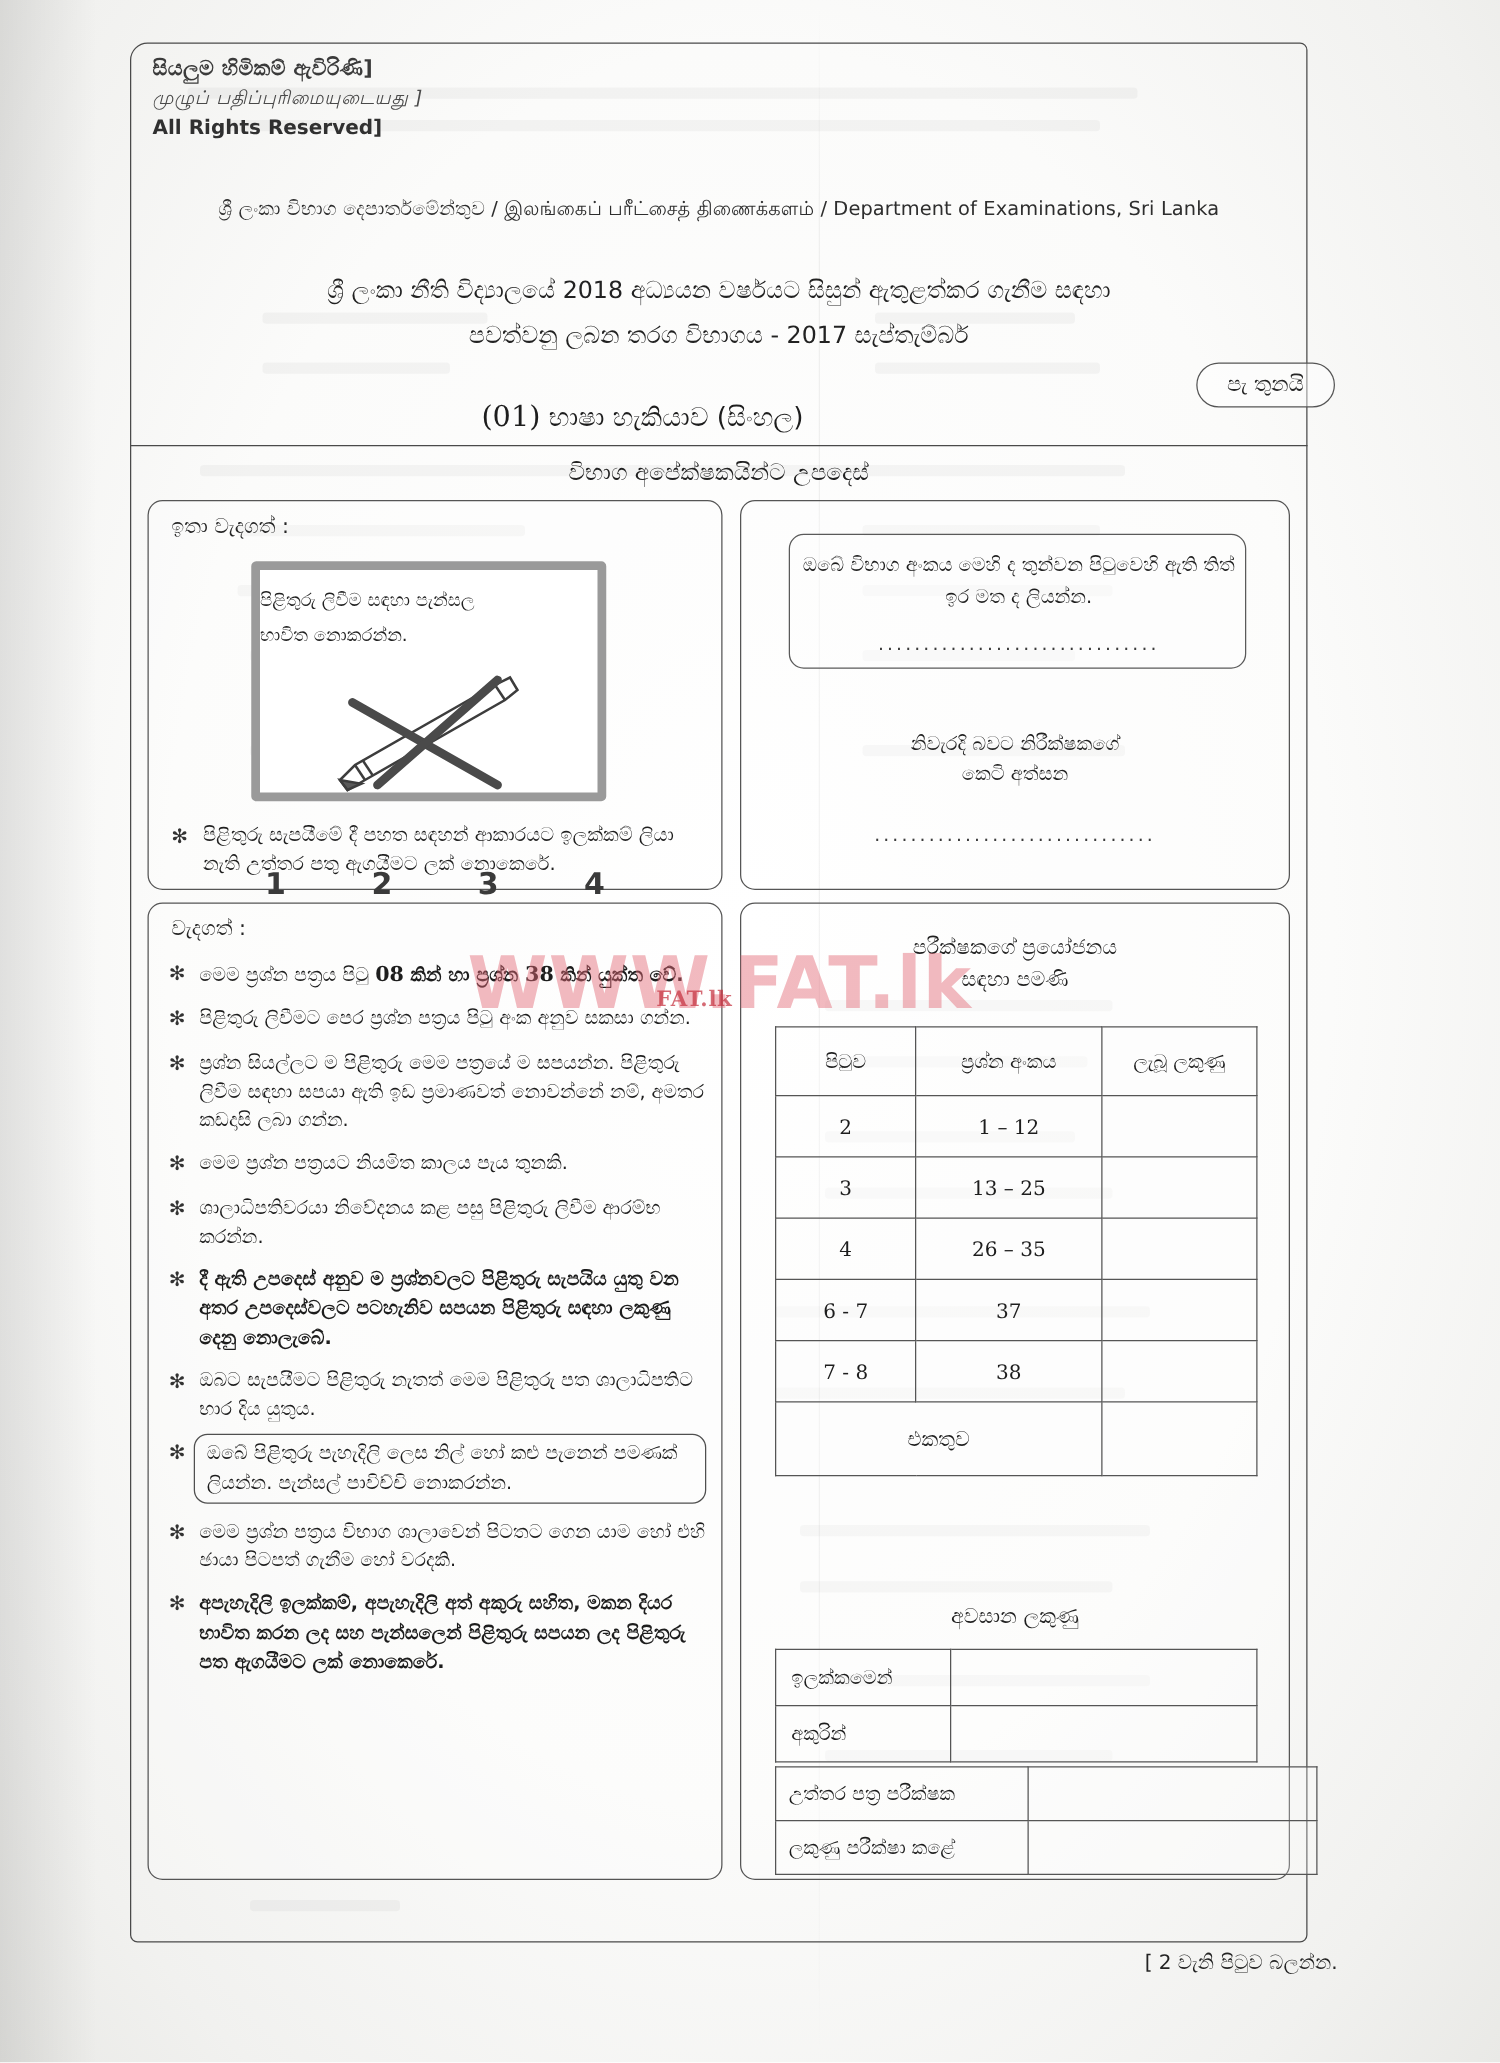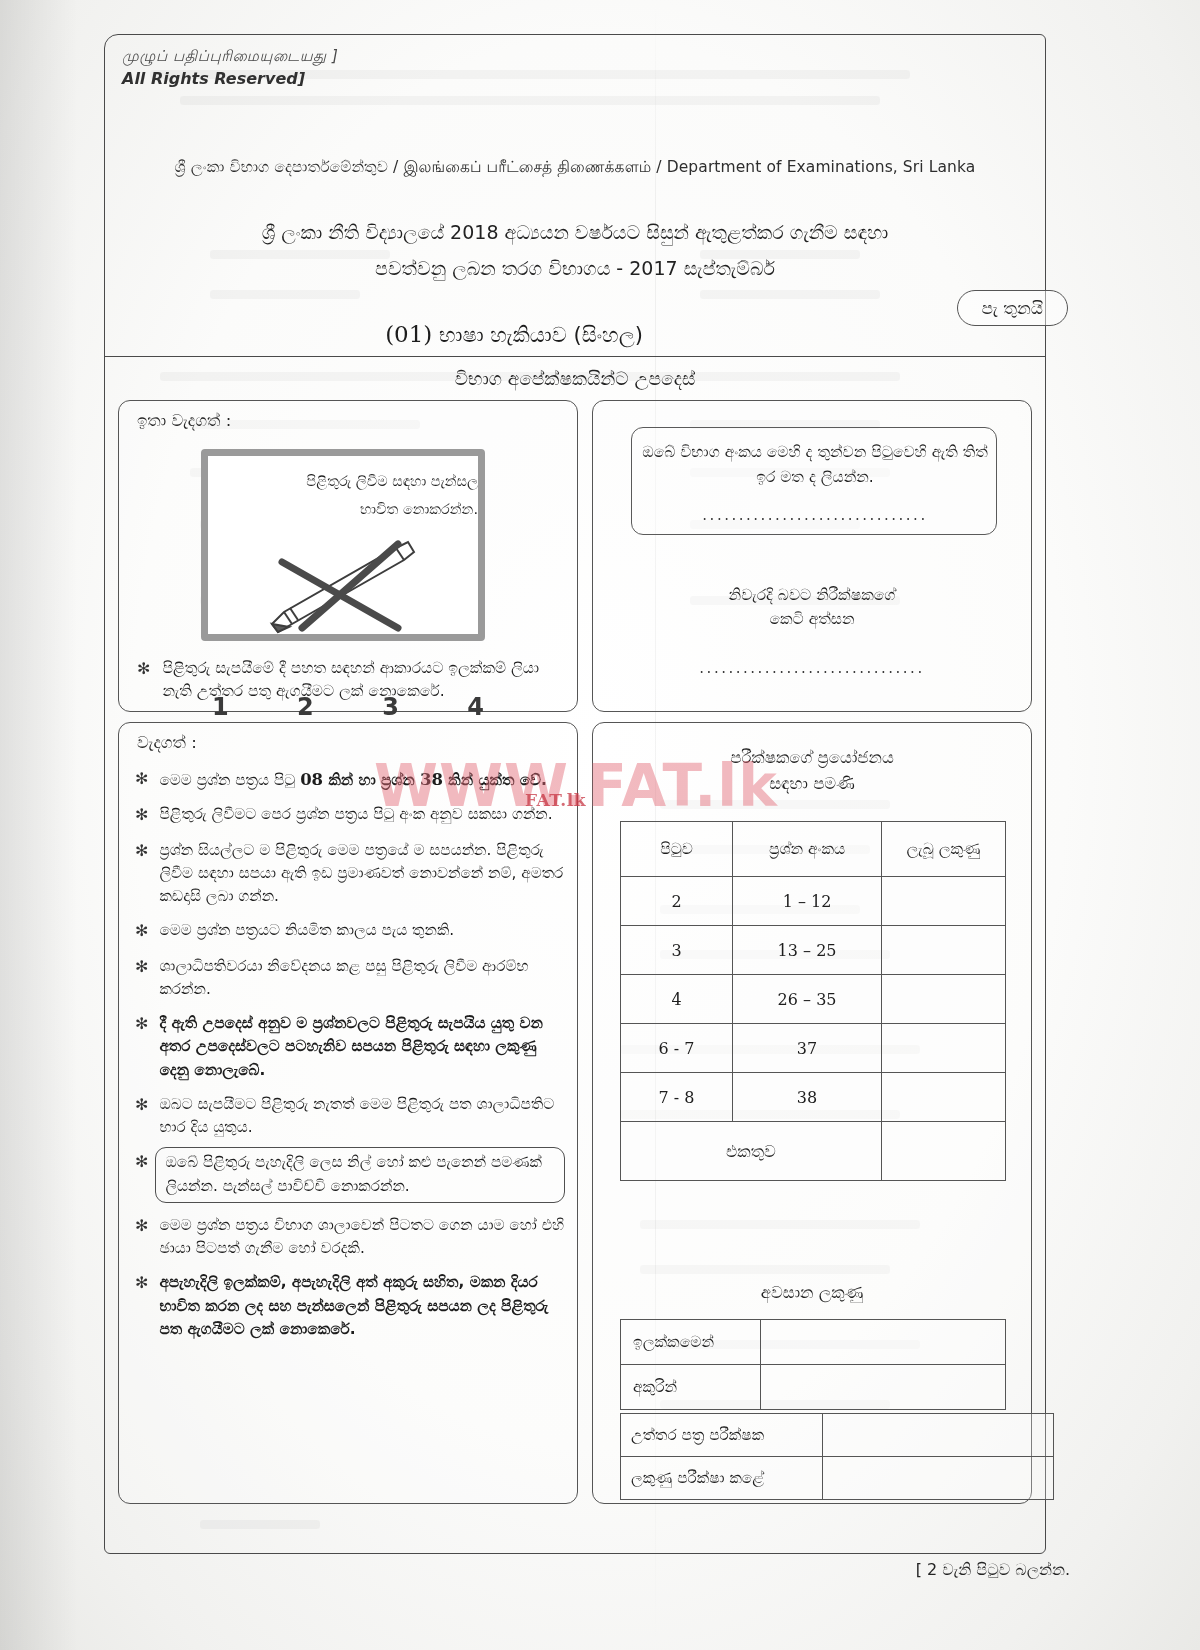--- a/index.html
+++ b/index.html
@@ -49,21 +49,21 @@
     border-top:1.6px solid #4a4a4a;
   }
 
   
   .rights{
     position:absolute;left:122px;top:44px;width:420px;
     line-height:1.35;
   }
   .rights .si{font-size:16.5px;font-weight:700;color:#3b3b3b;letter-spacing:.3px;}
   .rights .ta{font-size:15px;font-style:italic;color:#4a4a4a;letter-spacing:.6px;margin-top:2px;}
-  .rights .en{font-size:16px;font-style:italic;font-weight:600;color:#303030;margin-top:2px;}
+  .rights .en{font-size:16px;font-weight:600;color:#303030;margin-top:2px;}
 
   .dept{
     position:absolute;left:104px;top:158px;width:942px;
     text-align:center;font-size:15.5px;color:#2e2e2e;letter-spacing:.1px;
   }
   .title1{
     position:absolute;left:104px;top:214px;width:942px;
     text-align:center;font-size:19px;color:#222;line-height:1.9;
   }
   .title1 .l2{display:block;}
@@ -105,21 +105,21 @@
 
   
   .pencilbox{
     position:absolute;left:82px;top:48px;width:284px;height:192px;
     border:7px solid #9a9a9a;
     box-sizing:border-box;
     background:#fff;
     border-radius:4px;
   }
   .pencilbox .pb-t1,.pencilbox .pb-t2{
-    position:absolute;left:0;width:100%;text-align:right;
+    position:absolute;left:0;width:100%;text-align:left;
     font-size:14.5px;color:#1f1f1f;
   }
   .pencilbox .pb-t1{top:17px;}
   .pencilbox .pb-t2{top:45px;}
   .pencil-svg{position:absolute;left:50%;top:72px;transform:translateX(-50%);}
 
   .note-star{
     position:absolute;left:18px;top:256px;width:424px;
     font-size:15.5px;line-height:1.5;color:#1f1f1f;
     display:flex;gap:12px;
@@ -301,20 +301,21 @@
     <div class="gl" style="left:200px;top:1520px;width:120px;"></div>
   </div>
 
   <div class="edgeshadow"></div>
   <div class="fold"></div>
 
   <div class="frame"></div>
   <div class="frame-inner-line"></div>
 
   <div class="rights">
+    <div class="si">සියලුම හිමිකම් ඇවිරිණි]</div>
     <div class="ta">முழுப் பதிப்புரிமையுடையது ]</div>
     <div class="en">All Rights Reserved]</div>
   </div>
 
   <div class="dept">ශ්‍රී ලංකා විභාග දෙපාර්තමේන්තුව / இலங்கைப் பரீட்சைத் திணைக்களம் / Department of Examinations, Sri Lanka</div>
 
   <div class="title1">
     <span>ශ්‍රී ලංකා නීති විද්‍යාලයේ 2018 අධ්‍යයන වර්ෂයට සිසුන් ඇතුළත්කර ගැනීම සඳහා</span>
     <span class="l2">පවත්වනු ලබන තරග විභාගය - 2017 සැප්තැම්බර්</span>
   </div>

